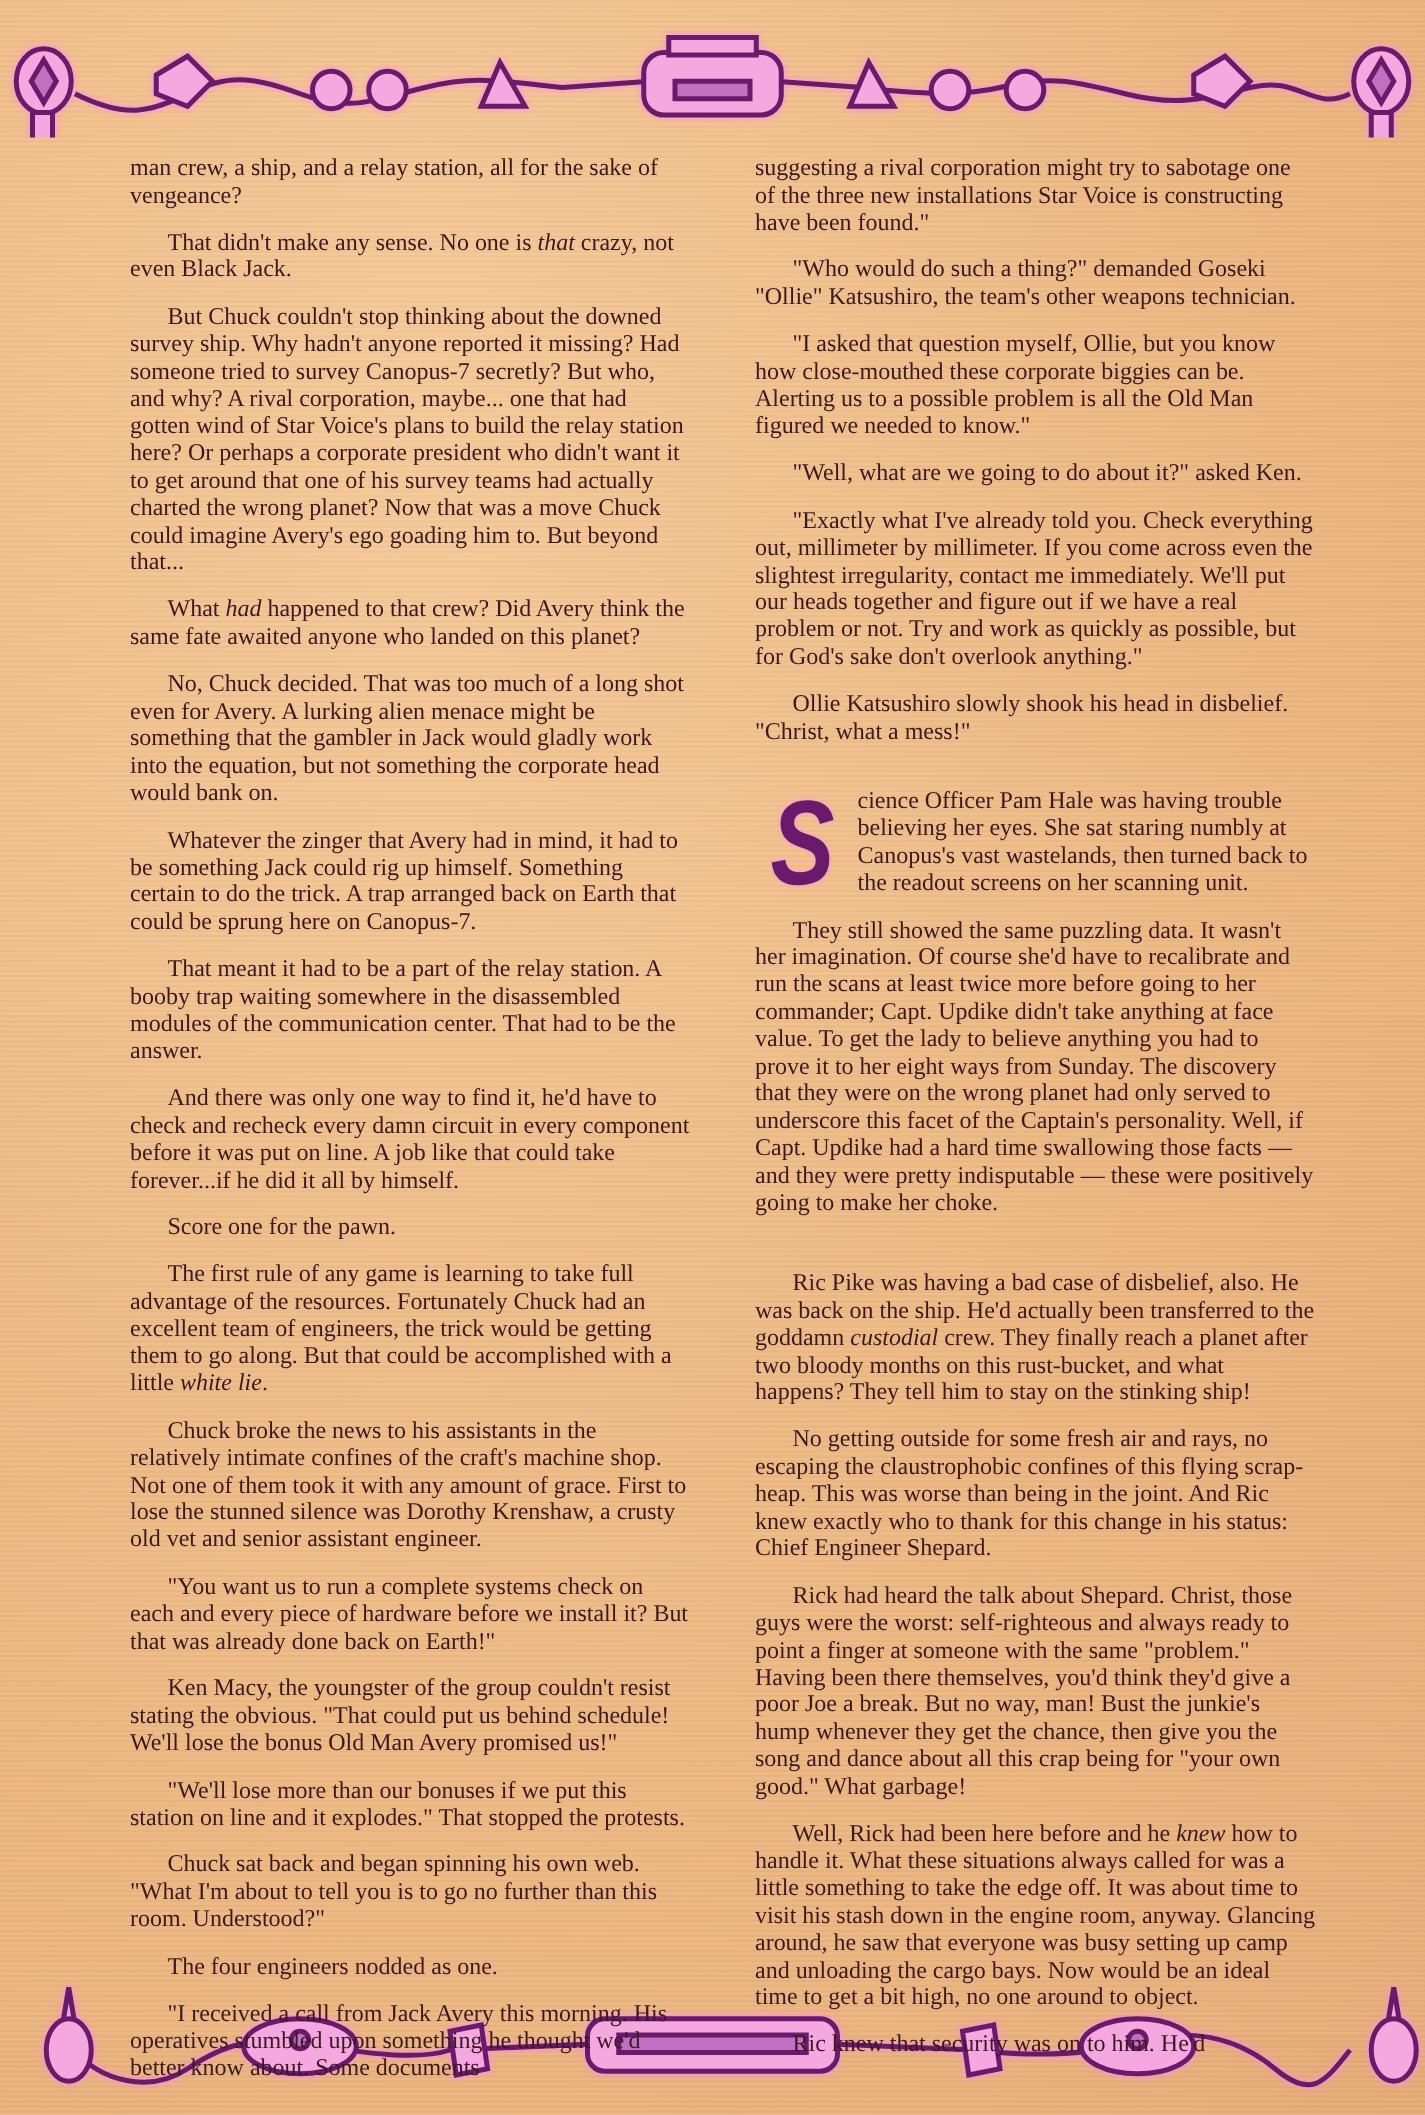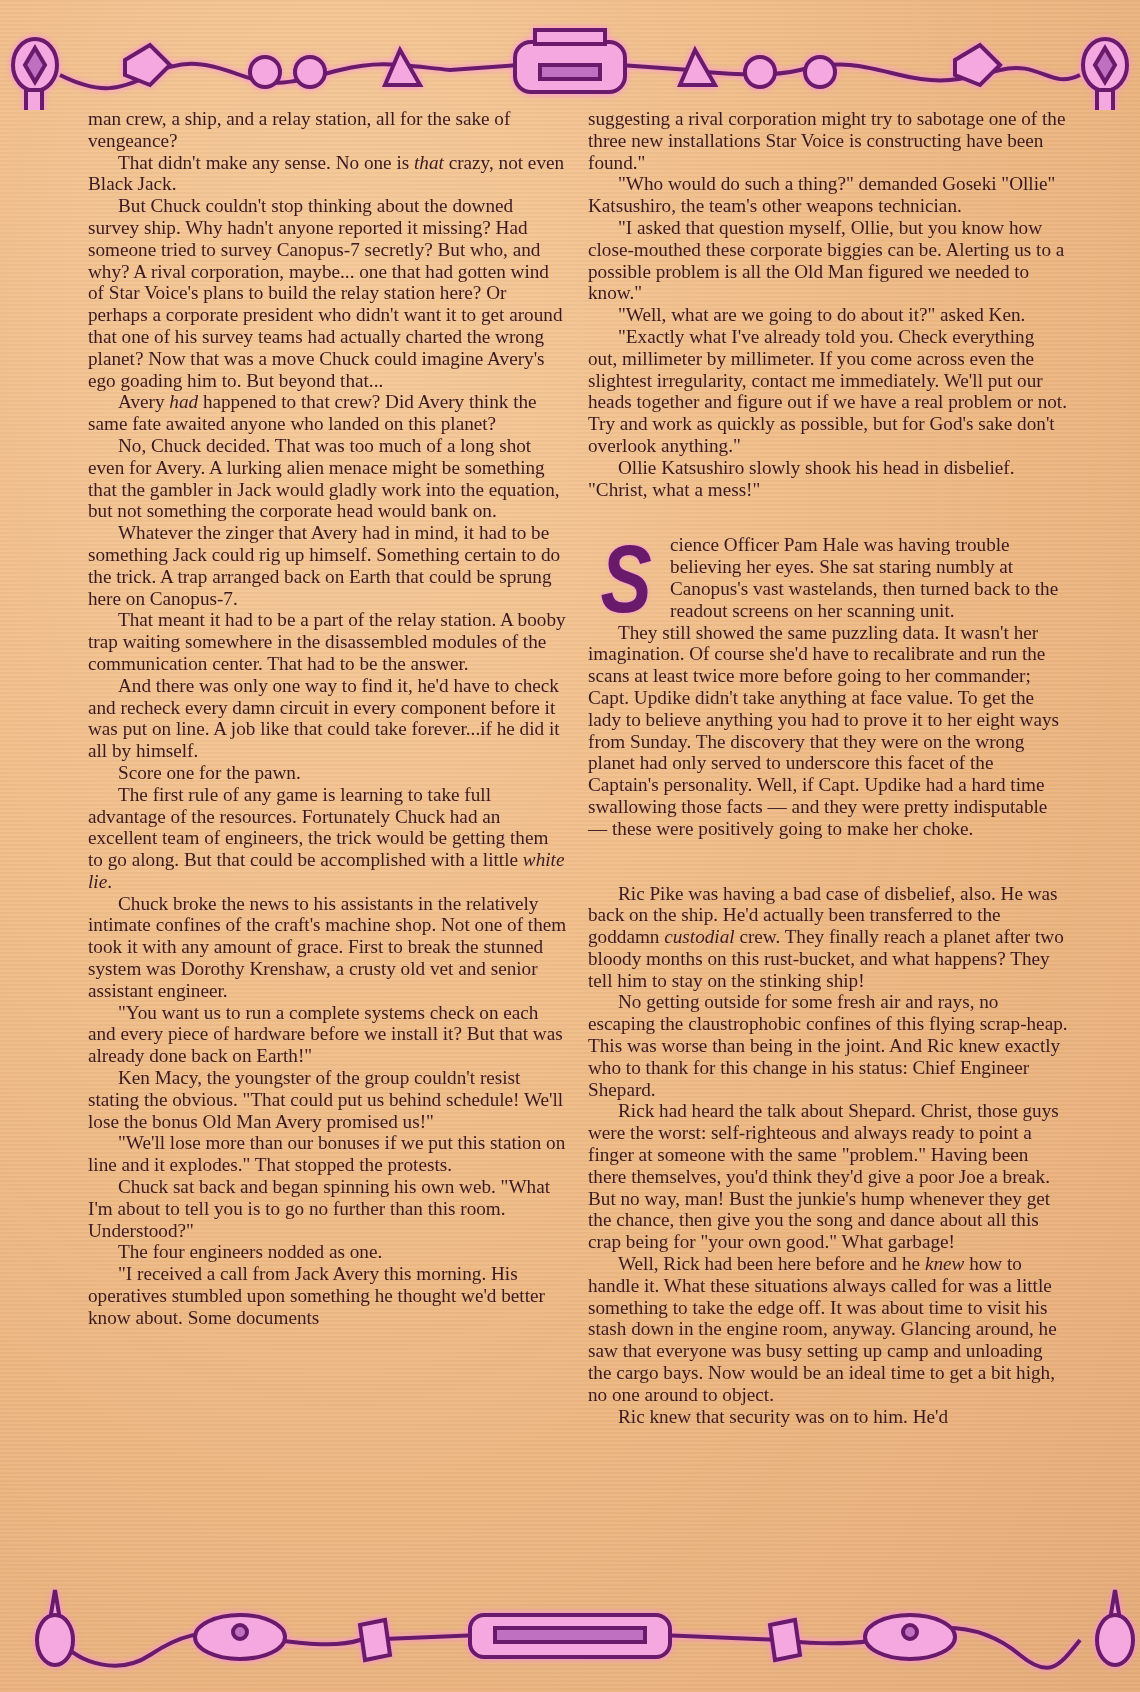--- a/index.html
+++ b/index.html
@@ -13,21 +13,21 @@
     color: #3a1a22;
   }
   .border-top, .border-bottom { position: absolute; left: 0; width: 1140px; }
   .border-top { top: 20px; height: 90px; }
   .border-bottom { top: 1580px; height: 100px; }
   .page {
     position: absolute; top: 108px; left: 88px; width: 980px; height: 1500px;
     display: flex; justify-content: space-between;
   }
   .col { width: 480px; font-size: 19.2px; line-height: 21.8px; }
-  .col p { margin: 0; text-indent: 30px; }
+  .col p { margin: 16px; text-indent: 30px; }
   .col p.noindent { text-indent: 0; }
   .col p.gap { margin-top: 43px; }
   .col em { }
   .dropcap-para { text-indent: 0 !important; margin-top: 34px !important; }
   .dropcap {
     float: left; font-family: "Liberation Sans", "DejaVu Sans", sans-serif;
     font-weight: bold; font-style: italic; font-size: 96px; line-height: 78px;
     color: #6a1a6a; margin: 6px 12px 0 6px; transform: scaleX(0.8);
     text-shadow: 0 0 4px #ff8ef0;
   }
@@ -76,28 +76,28 @@
     <ellipse cx="910" cy="57" rx="45" ry="22" fill="#f5a8e0"></ellipse>
     <circle cx="910" cy="52" r="7" fill="#c070c0"></circle>
   </g>
 </svg>
 
 <div class="page">
   <div class="col">
     <p class="noindent">man crew, a ship, and a relay station, all for the sake of vengeance?</p>
     <p><span>That didn't make any sense. No one is </span><em>that</em><span> crazy, not even Black Jack.</span></p>
     <p>But Chuck couldn't stop thinking about the downed survey ship.  Why hadn't anyone reported it missing? Had someone tried to survey Canopus-7 secretly?  But who, and why?  A rival corporation, maybe... one that had gotten wind of Star Voice's plans to build the relay station here? Or perhaps a corporate president who didn't want it to get around that one of his survey teams had actually charted the wrong planet?  Now that was a move Chuck could imagine Avery's ego goading him to.  But beyond that...</p>
-    <p><span>Avery </span><em>had</em><span>  happened to that crew?  Did Avery think the same fate awaited anyone who landed on this planet?</span></p>
+    <p><span>What </span><em>had</em><span>  happened to that crew?  Did Avery think the same fate awaited anyone who landed on this planet?</span></p>
     <p>No, Chuck decided.  That was too much of a long shot even for Avery.  A lurking alien menace might be something that the gambler in Jack would gladly work into the equation, but not something the corporate head would bank on.</p>
     <p>Whatever the zinger that Avery had in mind, it had to be something Jack could rig up himself. Something certain to do the trick.  A trap arranged back on Earth that could be sprung here on Canopus-7.</p>
     <p>That meant it had to be a part of the relay station. A booby trap waiting somewhere in the disassembled modules of the communication center. That had to be the answer.</p>
     <p>And there was only one way to find it, he'd have to check and recheck every damn circuit in every component before it was put on line.  A job like that could take forever...if he did it all by himself.</p>
     <p>Score one for the pawn.</p>
     <p><span>The first rule of any game is learning to take full advantage of the resources. Fortunately Chuck had an excellent team of engineers, the trick would be getting them to go along. But that could be accomplished with a little </span><em>white lie</em><span>.</span></p>
-    <p>Chuck broke the news to his assistants in the relatively intimate confines of the craft's machine shop. Not one of them took it with any amount of grace.  First to break the stunned system was Dorothy Krenshaw, a crusty old vet and senior assistant engineer.</p>
+    <p>Chuck broke the news to his assistants in the relatively intimate confines of the craft's machine shop. Not one of them took it with any amount of grace.  First to lose the stunned silence was Dorothy Krenshaw, a crusty old vet and senior assistant engineer.</p>
     <p>"You want us to run a complete systems check on each and every piece of hardware before we install it?  But that was already done back on Earth!"</p>
     <p>Ken Macy, the youngster of the group couldn't resist stating the obvious.  "That could put us behind schedule!  We'll lose the bonus Old Man Avery promised us!"</p>
     <p>"We'll lose more than our bonuses if we put this station on line and it explodes."  That stopped the protests.</p>
     <p>Chuck sat back and began spinning his own web. "What I'm about to tell you is to go no further than this room.  Understood?"</p>
     <p>The four engineers nodded as one.</p>
     <p>"I received a call from Jack Avery this morning. His operatives stumbled upon something he thought we'd better know about.  Some documents</p>
   </div>
 
   <div class="col">
     <p class="noindent">suggesting a rival corporation might try to sabotage one of the three new installations Star Voice is constructing have been found."</p>

